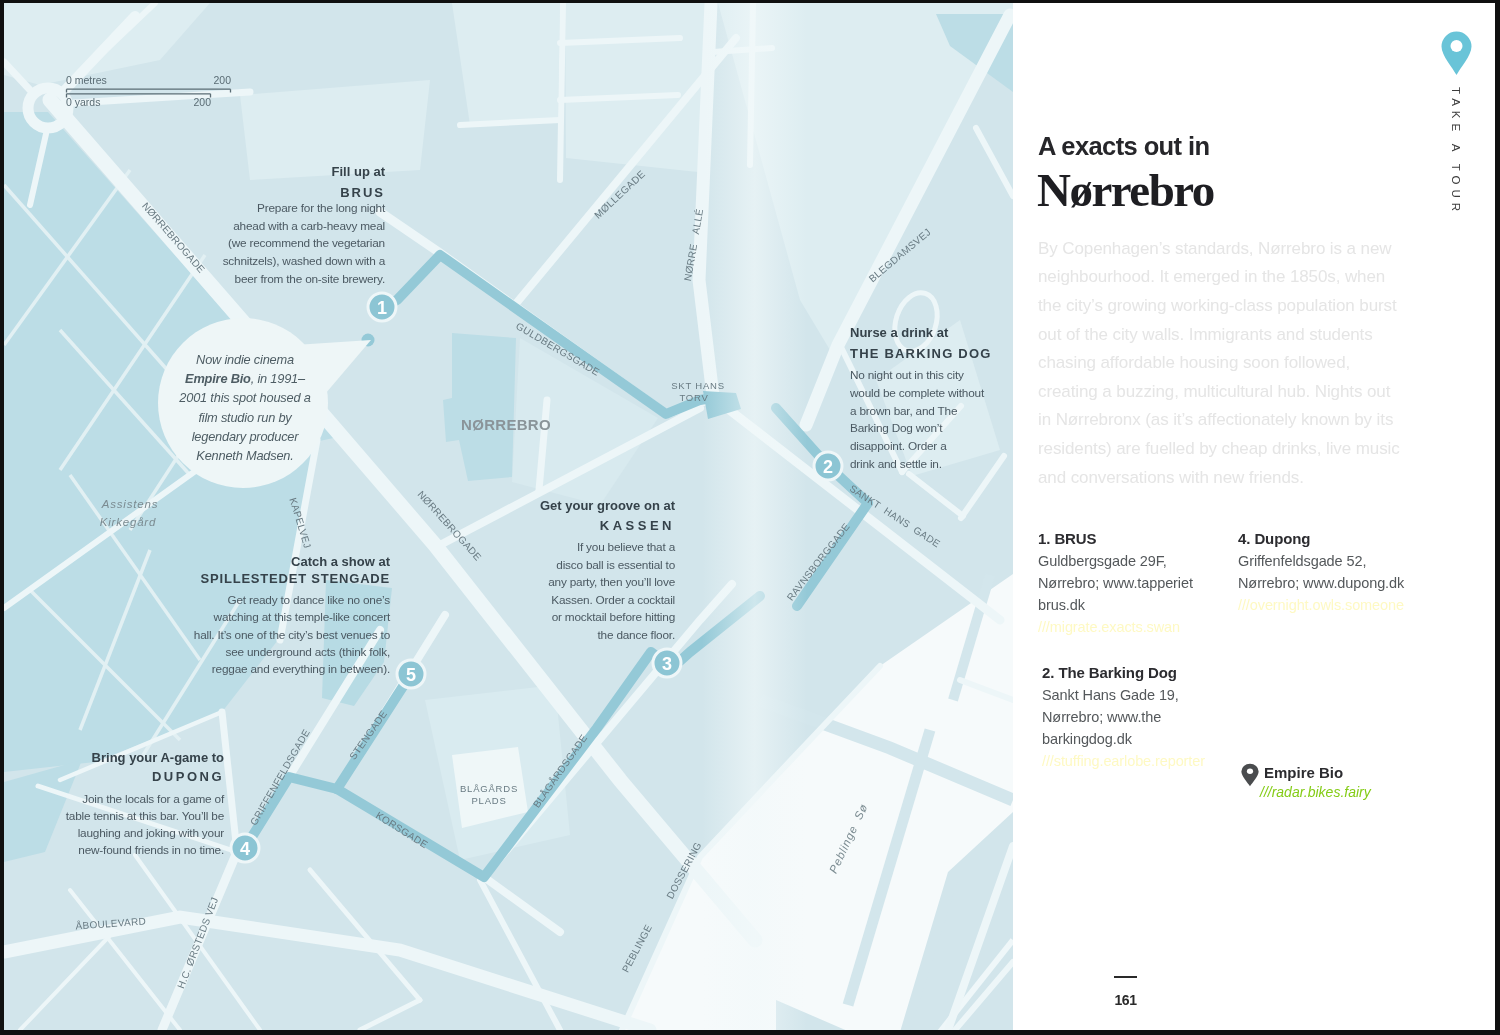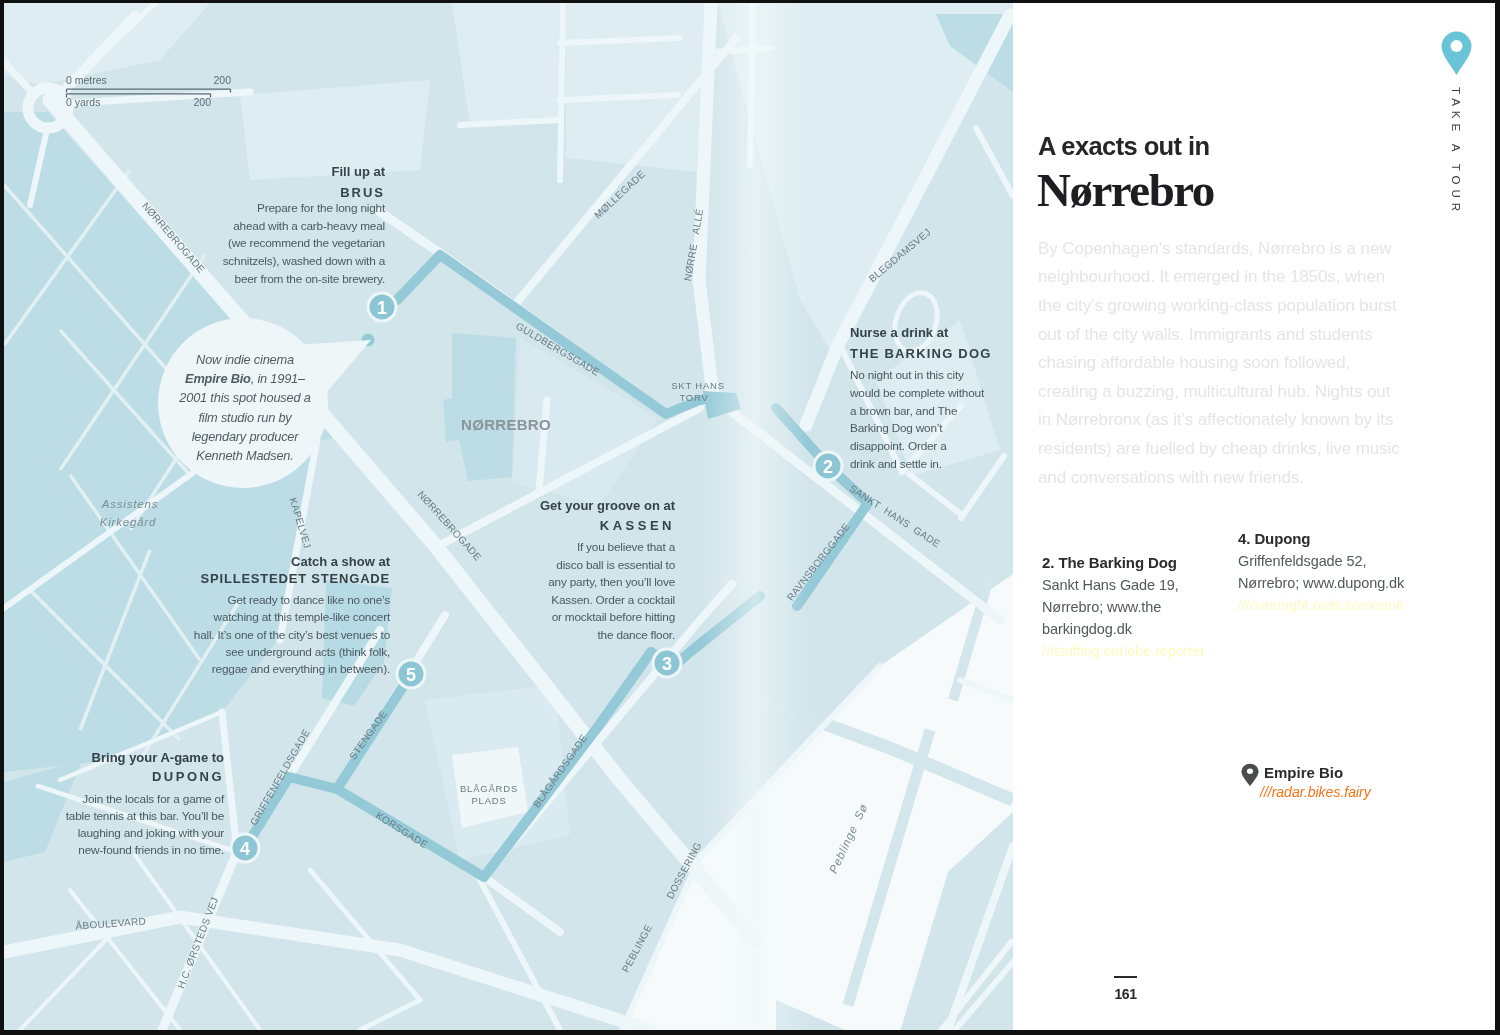--- a/index.html
+++ b/index.html
@@ -10,22 +10,22 @@
 #t1{left:1038px;top:134px;font-size:25.5px;font-weight:bold;letter-spacing:-0.6px;color:#26262a;line-height:1}
 #t2{left:1037px;top:167px;font-family:"Liberation Serif",serif;font-size:47px;font-weight:bold;color:#1e1e22;letter-spacing:-1.5px;line-height:1}
 #body{left:1038px;top:234.8px;font-size:17px;line-height:28.6px;color:#e5e5e5;letter-spacing:-0.1px}
 .lst{font-size:14.5px;line-height:22px;color:#54585b;letter-spacing:-0.1px}
 .lst b{color:#2c2c30;font-size:15px}
 .lst .w3w{color:#fef9c3}
 #col1{left:1038px;top:528px}
 #col2{left:1238px;top:528px}
 .gap{height:20px}
 #emp{left:1264px;top:765px;font-size:15px;font-weight:bold;color:#2c2c30;line-height:1}
-#empw{left:1260px;top:784.5px;font-size:14px;font-style:italic;color:#f97316;line-height:1}
-#pgnum{left:1114px;top:976px;width:23px;text-align:center;font-size:14px;font-weight:bold;color:#2a2a2a;border-top:2px solid #2a2a2a;padding-top:8px;letter-spacing:-0.5px}
+#empw{left:1260px;top:784.5px;font-size:14px;font-style:italic;color:#84cc16;line-height:1}
+#pgnum{left:1114px;top:976px;width:23px;text-align:center;font-size:14px;font-weight:bold;color:#2a2a2a;border-top:2px solid #2a2a2a;padding-top:14px;letter-spacing:-0.5px}
 #taketour{left:1450px;top:87px;font-size:11.5px;color:#3c3c3c;letter-spacing:5px;
   writing-mode:vertical-rl;white-space:nowrap}
 </style>
 </head>
 <body>
 <svg id="mapsvg" style="position:absolute;left:4px;top:3px" width="1009" height="1027" viewBox="4 3 1009 1027">
 <defs>
 <linearGradient id="gut" x1="0" y1="0" x2="1" y2="0">
 <stop offset="0" stop-color="#f2f9fa" stop-opacity="0"></stop>
 <stop offset="0.5" stop-color="#f2f9fa" stop-opacity="0.62"></stop>
@@ -270,20 +270,21 @@
 <p class="abs" id="body">By Copenhagen’s standards, Nørrebro is a new<br>
 neighbourhood. It emerged in the 1850s, when<br>
 the city’s growing working-class population burst<br>
 out of the city walls. Immigrants and students<br>
 chasing affordable housing soon followed,<br>
 creating a buzzing, multicultural hub. Nights out<br>
 in Nørrebronx (as it’s affectionately known by its<br>
 residents) are fuelled by cheap drinks, live music<br>
 and conversations with new friends.</p>
 <div class="abs lst" id="col1">
+<p class="abs2" style="margin:0"><b>1. BRUS</b><br>Guldbergsgade 29F,<br>Nørrebro; www.tapperiet<br>brus.dk<br><span class="w3w">///migrate.exacts.swan</span></p>
 <div class="gap"></div>
 <p style="margin:4px"><b>2. The Barking Dog</b><br>Sankt Hans Gade 19,<br>Nørrebro; www.the<br>barkingdog.dk<br><span class="w3w">///stuffing.earlobe.reporter</span></p>
 <div class="gap"></div>
 </div>
 <div class="abs lst" id="col2">
 <p style="margin:0"><b>4. Dupong</b><br>Griffenfeldsgade 52,<br>Nørrebro; www.dupong.dk<br><span class="w3w">///overnight.owls.someone</span></p>
 <div class="gap"></div>
 </div>
 <svg class="abs" style="left:1240px;top:763px" width="20" height="24" viewBox="0 0 22 30" preserveAspectRatio="none">
 <path d="M11,29 C8.5,24.5 1.5,16.5 1.5,10.5 a9.5,9.5 0 1 1 19,0 C20.5,16.5 13.5,24.5 11,29 z" fill="#4a4c4e"></path>

